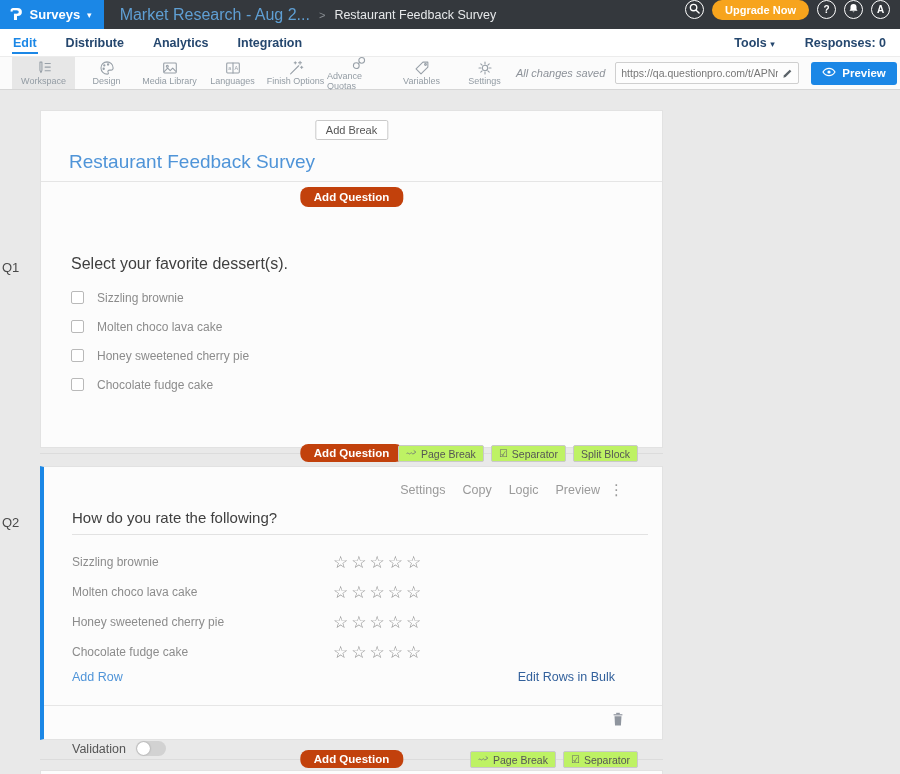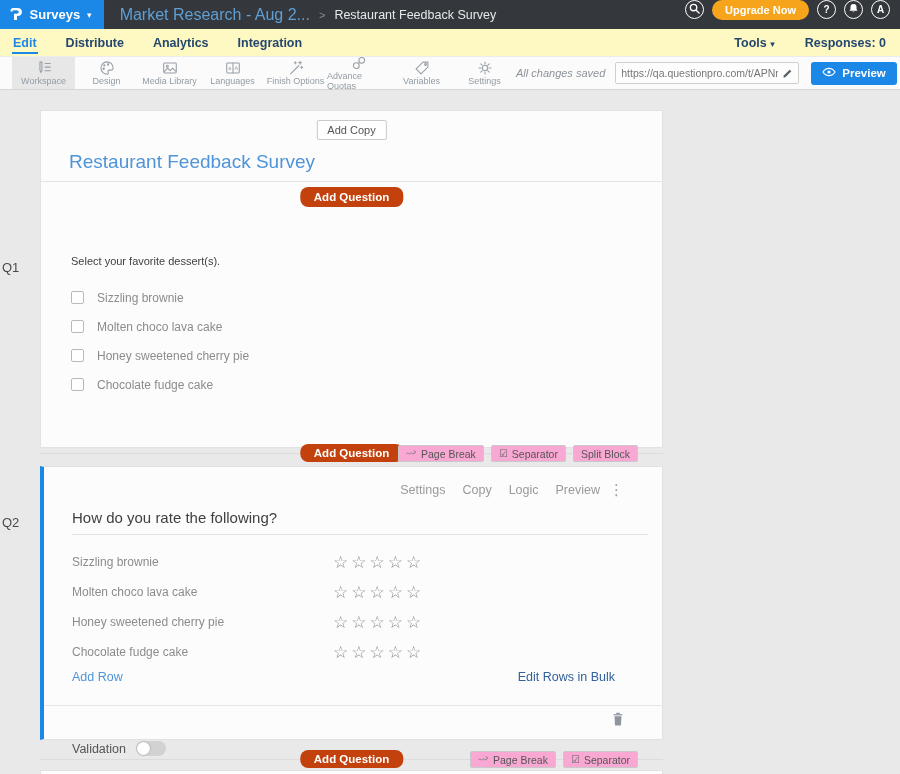--- a/index.html
+++ b/index.html
@@ -15,21 +15,21 @@
   .brand .caret { color:#fff; font-size:9px; }
   .crumbs { display:flex; align-items:center; gap:9px; margin-left:16px; }
   .crumb-link { color:#5f9fd4; font-size:16px; text-decoration:none; cursor:pointer; }
   .crumb-sep { color:#8a8f94; font-size:11px; }
   .crumb-cur { color:#e6e8ea; font-size:12.5px; }
   .top-actions { margin-left:auto; display:flex; align-items:flex-start; gap:8px; padding-right:10px; }
   .circle-btn { width:19px; height:19px; border-radius:50%; border:1.5px solid #fff; background:transparent; color:#fff; display:flex; align-items:center; justify-content:center; font-size:10px; font-weight:bold; cursor:pointer; padding:0; }
   .upgrade { background:#f7a41d; border:none; color:#fff; font-size:11px; font-weight:bold; padding:4px 13px; border-radius:11px; cursor:pointer; font-family:inherit; }
 
   
-  .navrow { height:27px; background:#fef9c3; display:flex; align-items:center; padding:0 14px 0 12px; flex:0 0 auto; }
+  .navrow { height:27px; background:#ffffff; display:flex; align-items:center; padding:0 14px 0 12px; flex:0 0 auto; }
   .tabs { display:flex; gap:27px; }
   .tab { font-size:12.5px; font-weight:bold; color:#25476e; cursor:pointer; position:relative; padding:2px 1px; }
   .tab.active { color:#1b87e6; }
   .tab.active::after { content:""; position:absolute; left:0; right:0; bottom:-2px; height:2px; background:#1b87e6; }
   .nav-right { margin-left:auto; display:flex; align-items:flex-end; gap:30px; }
   .tools { font-size:12.5px; font-weight:bold; color:#25476e; cursor:pointer; }
   .tools .caret2 { font-size:9px; }
   .responses { font-size:12.5px; font-weight:bold; color:#25476e; cursor:pointer; }
 
   
@@ -51,32 +51,32 @@
   .q-label.q2 { top:425px; }
   .card { position:absolute; left:40px; width:623px; background:#fcfcfc; border:1px solid #e2e2e2; }
 
   
   .card1 { top:20px; height:338px; }
   .card1-header { position:relative; height:71px; border-bottom:1px solid #e5e5e5; }
   .add-logo { position:absolute; top:9px; left:50%; transform:translateX(-50%); background:#fff; border:1px solid #c9c9c9; border-radius:2px; font-size:11px; color:#555; padding:3px 10px; cursor:pointer; font-family:inherit; }
   .survey-title { position:absolute; top:40px; left:28px; font-size:19px; font-weight:normal; color:#4f94d8; cursor:text; }
   .addq { background:#c2410c; border:none; border-radius:8px; color:#fff; font-size:11.5px; font-weight:bold; padding:4px 14px; cursor:pointer; font-family:inherit; }
   .addq-top { position:absolute; top:76px; left:50%; transform:translateX(-50%); }
-  .q1-title { position:absolute; top:144px; left:30px; font-size:11px; font-weight:500; color:#3f3f3f; cursor:text; }
+  .q1-title { position:absolute; top:144px; left:30px; font-size:16px; font-weight:500; color:#3f3f3f; cursor:text; }
   .q1-options { position:absolute; top:172px; left:30px; }
   .opt-row { height:29px; display:flex; align-items:center; gap:13px; }
   .cbox { width:13px; height:13px; border:1px solid #b9b9b9; background:#fff; border-radius:2px; cursor:pointer; flex:0 0 auto; }
   .opt-label { font-size:12px; color:#8c8c8c; cursor:text; }
 
   
   .action-row { position:absolute; left:40px; width:623px; height:18px; }
   .action-row::before { content:""; position:absolute; left:0; right:0; top:9px; height:1px; background:#dcdcdc; }
   .action-row .addq { position:absolute; top:0; left:50%; transform:translateX(-50%); padding:3px 14px; }
   .mini-group { position:absolute; right:25px; top:1px; display:flex; gap:7px; }
-  .mini-btn { background:#f9a8d4; border:1px solid #c9c9c9; border-radius:2px; font-size:10.5px; color:#555; padding:1px 7px; height:17px; display:flex; align-items:center; gap:4px; cursor:pointer; font-family:inherit; }
+  .mini-btn { background:#bef264; border:1px solid #c9c9c9; border-radius:2px; font-size:10.5px; color:#555; padding:1px 7px; height:17px; display:flex; align-items:center; gap:4px; cursor:pointer; font-family:inherit; }
   .mini-btn .sep-glyph { font-size:10px; color:#666; font-family:"DejaVu Sans",sans-serif; }
   .row1 { top:354px; }
   .row2 { top:660px; }
 
   
   .card2 { top:376px; height:274px; border-left:4px solid #1b87e6; }
   .q2-toolbar { position:absolute; top:16px; right:62px; display:flex; gap:17px; }
   .q2-tool { font-size:12.5px; color:#9a9a9a; cursor:pointer; }
   .kebab { position:absolute; top:14px; right:38px; font-size:15px; color:#9a9a9a; cursor:pointer; font-family:"DejaVu Sans",sans-serif; }
   .q2-title { position:absolute; top:42px; left:28px; font-size:15px; font-weight:500; color:#3f3f3f; cursor:text; }
@@ -247,21 +247,21 @@
       <span>Preview</span>
     </button>
   </div>
 
   <main class="content">
     <span class="q-label q1">Q1</span>
     <span class="q-label q2">Q2</span>
 
     <section class="card card1">
       <div class="card1-header">
-        <button class="add-logo">Add Copy</button>
+        <button class="add-logo">Add Break</button>
         <h1 class="survey-title">Restaurant Feedback Survey</h1>
       </div>
       <button class="addq addq-top">Add Question</button>
       <h2 class="q1-title">Select your favorite dessert(s).</h2>
       <div class="q1-options" id="q1-options">
           <div class="opt-row">
             <span class="cbox"></span>
             <span class="opt-label">Sizzling brownie</span>
           </div>
           <div class="opt-row">

